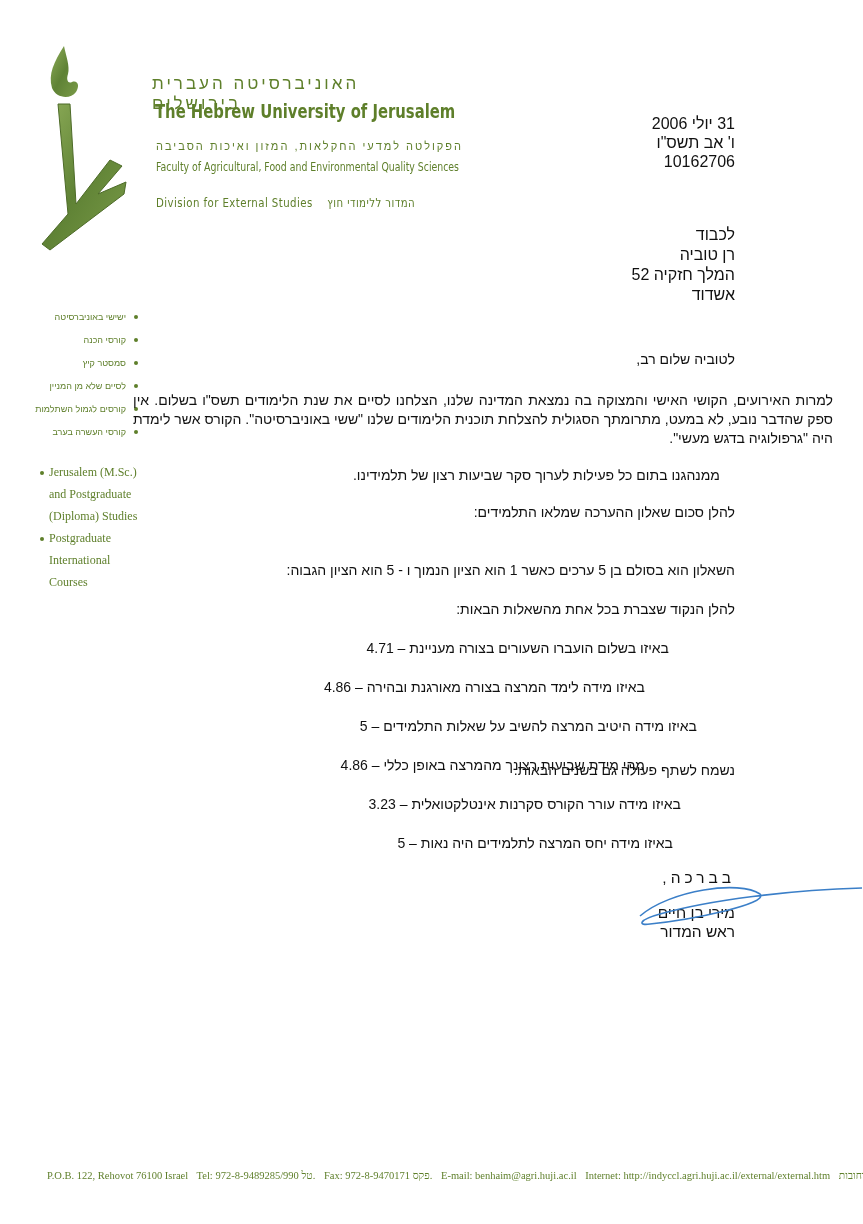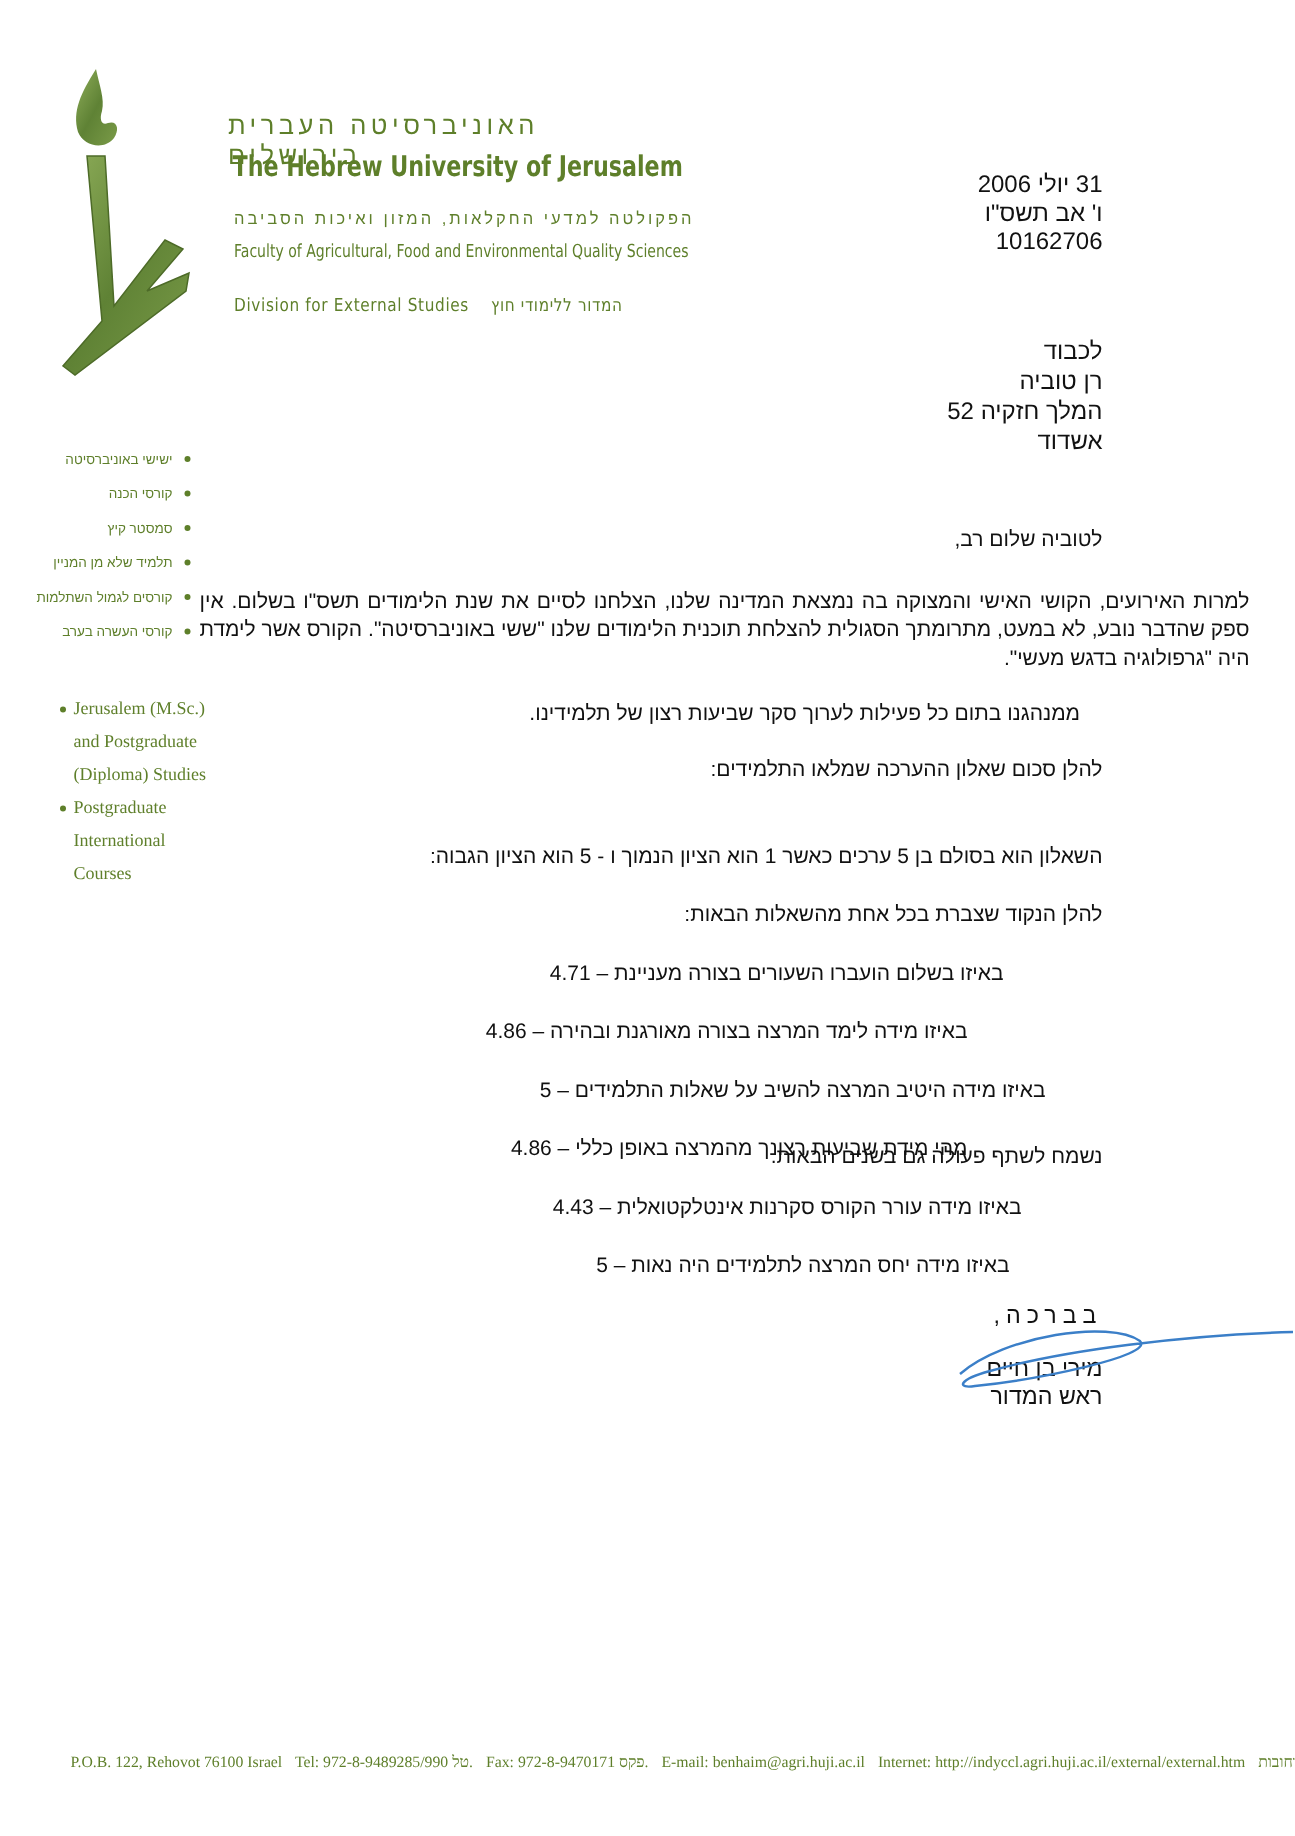--- a/index.html
+++ b/index.html
@@ -68,25 +68,25 @@
   <div>10162706</div>
 </div>
 
 <div class="abs addr-block rtl">
   <div>לכבוד</div>
   <div>רן טוביה</div>
   <div>המלך חזקיה 52</div>
   <div>אשדוד</div>
 </div>
 
-<ul class="abs side-he rtl" style="margin:1px;padding:0;">
+<ul class="abs side-he rtl" style="margin:12px;padding:0;">
   <li><span class="dot"></span><span>ישישי באוניברסיטה</span></li>
   <li><span class="dot"></span><span>קורסי הכנה</span></li>
   <li><span class="dot"></span><span>סמסטר קיץ</span></li>
-  <li><span class="dot"></span><span>תלמיד שלא מן המניין</span></li>
+  <li><span class="dot"></span><span>לסיים שלא מן המניין</span></li>
   <li><span class="dot"></span><span>קורסים לגמול השתלמות</span></li>
   <li><span class="dot"></span><span>קורסי העשרה בערב</span></li>
 </ul>
 
 <div class="abs side-en">
   <div class="row"><span class="dot"></span><span>Jerusalem (M.Sc.)</span></div>
   <div class="row" style="padding-left:9px">and Postgraduate</div>
   <div class="row" style="padding-left:9px">(Diploma) Studies</div>
   <div class="row"><span class="dot"></span><span>Postgraduate</span></div>
   <div class="row" style="padding-left:9px">International</div>
@@ -99,21 +99,21 @@
 <div class="abs body-text rtl para3">להלן סכום שאלון ההערכה שמלאו התלמידים:</div>
 
 <div class="abs body-text para4" style="direction:rtl;text-align:right;">
   <div class="ln">השאלון הוא בסולם בן 5 ערכים כאשר 1 הוא הציון הנמוך ו - 5 הוא הציון הגבוה:</div>
   <div class="ln">להלן הנקוד שצברת בכל אחת מהשאלות הבאות:</div>
   <div id="survey-list">
       <div class="ln" style="padding-right: 66px;"><span>באיזו בשלום הועברו השעורים בצורה מעניינת</span><span> – </span><span>4.71</span></div>
       <div class="ln" style="padding-right: 90px;"><span>באיזו מידה לימד המרצה בצורה מאורגנת ובהירה</span><span> – </span><span>4.86</span></div>
       <div class="ln" style="padding-right: 38px;"><span>באיזו מידה היטיב המרצה להשיב על שאלות התלמידים</span><span> – </span><span>5</span></div>
       <div class="ln" style="padding-right: 90px;"><span>מהי מידת שביעות רצונך מהמרצה באופן כללי</span><span> – </span><span>4.86</span></div>
-      <div class="ln" style="padding-right: 54px;"><span>באיזו מידה עורר הקורס סקרנות אינטלקטואלית</span><span> – </span><span>4.43</span></div>
+      <div class="ln" style="padding-right: 54px;"><span>באיזו מידה עורר הקורס סקרנות אינטלקטואלית</span><span> – </span><span>3.23</span></div>
       <div class="ln" style="padding-right: 62px;"><span>באיזו מידה יחס המרצה לתלמידים היה נאות</span><span> – </span><span>5</span></div>
     </div>
 </div>
 
 <div class="abs body-text rtl closing">נשמח לשתף פעולה גם בשנים הבאות.</div>
 
 <div class="abs sig-block rtl">
   <div class="blessing">בברכה,</div>
   <div style="height:16px"></div>
   <div>מירי בן חיים</div>

